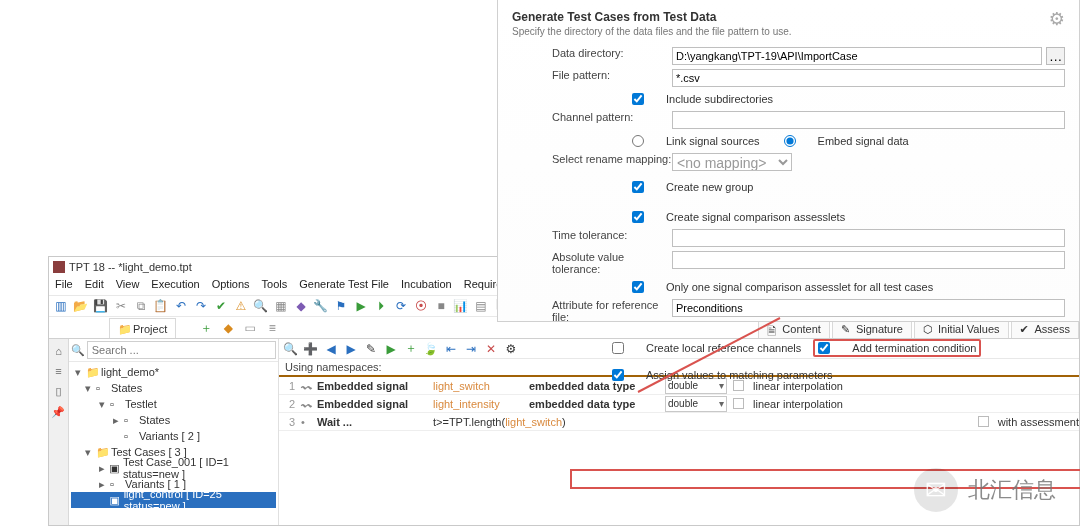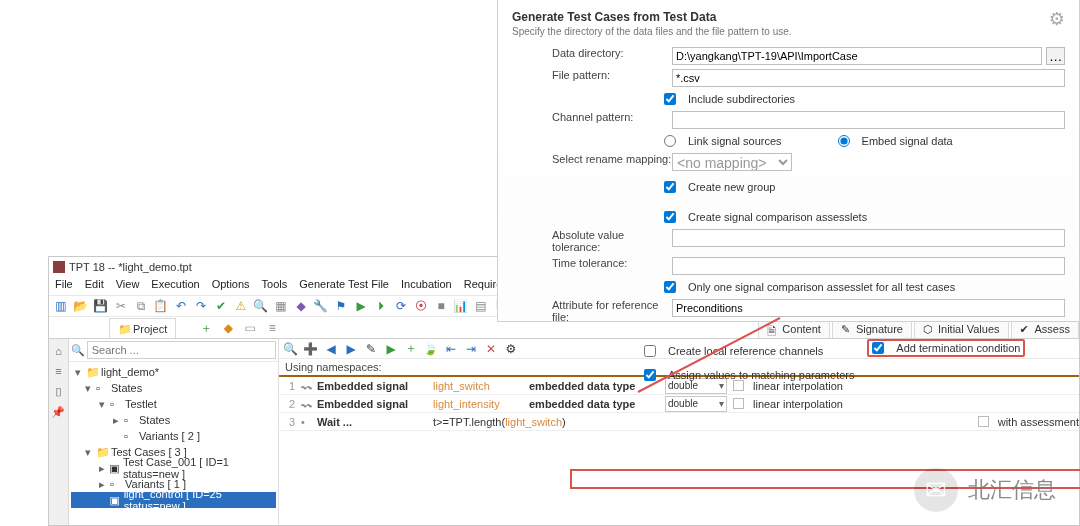--- a/index.html
+++ b/index.html
@@ -14,21 +14,21 @@
   }
   .dialog-title { font-weight: bold; font-size: 12px; margin-bottom: 2px; }
   .dialog-sub { color: #777; font-size: 10px; margin-bottom: 10px; }
   .dlg-row { display: flex; margin: 4px 0; font-size: 11px; padding-left: 40px; }
   .dlg-label { width: 120px; color: #444; }
   .dlg-field { flex: 1; }
   .dlg-input { width: 100%; height: 18px; border: 1px solid #bfbfbf; padding: 0 3px; background: #fff; font-size: 11px; }
   .dlg-select { width: 120px; height: 18px; border: 1px solid #bfbfbf; background: #fff; font-size: 14px; color: #999; }
   .chk { width: 12px; height: 12px; vertical-align: middle; accent-color: #0078d7; margin-right: 3px; }
   .chkrow { margin-left: 120px; padding: 2px 0; display: flex; gap: 24px; align-items: center; }
-  .chkline { display: flex; gap: 9px; align-items: flex-end; margin-left: 32px; }
+  .chkline { display: flex; gap: 19px; align-items: center; }
   .bottom-opts { margin-top: 16px; padding-left: 100px; display: flex; gap: 12px; font-size: 11px; flex-wrap: wrap; }
   .gear-icon { position: absolute; top: 8px; right: 14px; font-size: 18px; color: #aaa; }
   .hl-red { border: 2px solid #d9534f; border-radius: 2px; padding: 1px 3px; }
 
   
   .red-line { position: absolute; z-index: 25; stroke: #d9534f; stroke-width: 2; fill: none; }
 
   
   .app { position: absolute; top: 256px; left: 48px; right: 0; bottom: 0; background: #fff; border: 1px solid #c9c9c9; }
   .titlebar { height: 20px; display: flex; align-items: center; padding-left: 4px; gap: 4px; }
@@ -133,25 +133,25 @@
       </label>
     </div>
   <div class="chkrow" style="margin-top:14px">
       <label class="chkline">
         <input type="checkbox" class="chk" checked="" style="">
         <span>Create signal comparison assesslets</span>
       </label>
     </div>
 
   <div class="dlg-row">
+      <div class="dlg-label">Time tolerance:</div>
+      <div class="dlg-field"><input class="dlg-input" style=""></div>
+    </div>
+  <div class="dlg-row">
       <div class="dlg-label">Absolute value tolerance:</div>
-      <div class="dlg-field"><input class="dlg-input" style=""></div>
-    </div>
-  <div class="dlg-row">
-      <div class="dlg-label">Time tolerance:</div>
       <div class="dlg-field"><input class="dlg-input" style=""></div>
     </div>
   <div class="chkrow">
       <label class="chkline">
         <input type="checkbox" class="chk" checked="" style="">
         <span>Only one signal comparison assesslet for all test cases</span>
       </label>
     </div>
 
   <div class="dlg-row">

